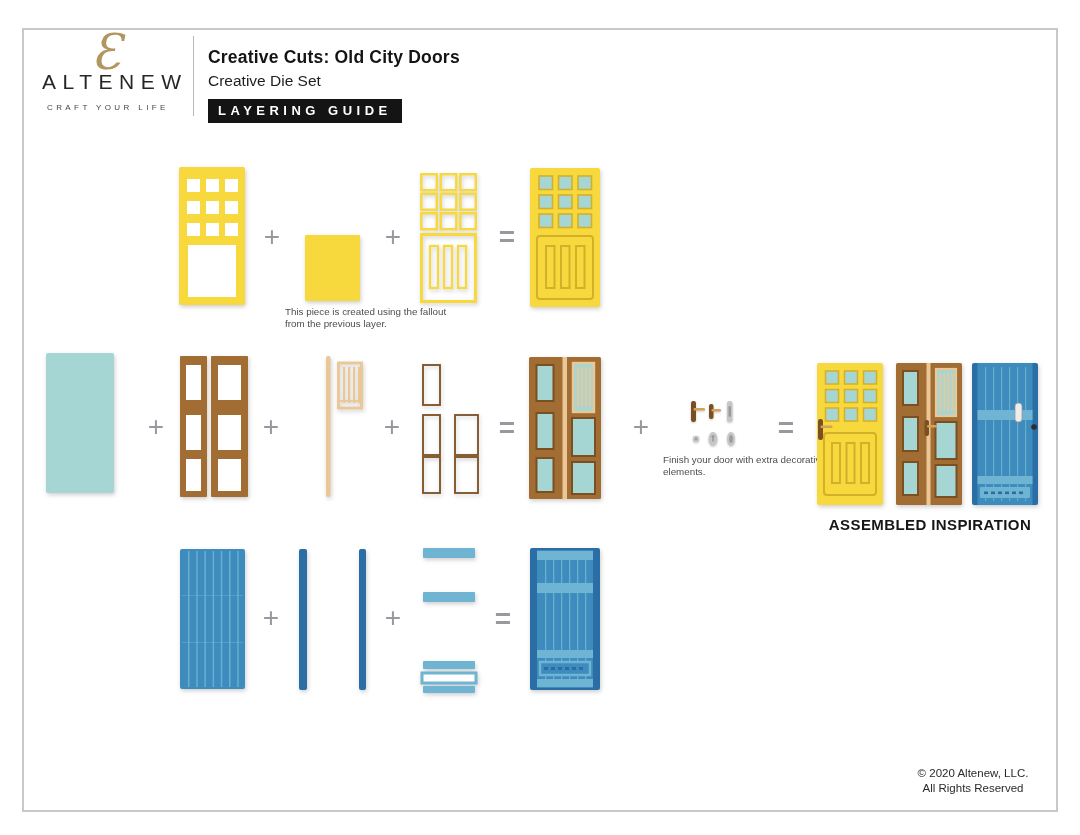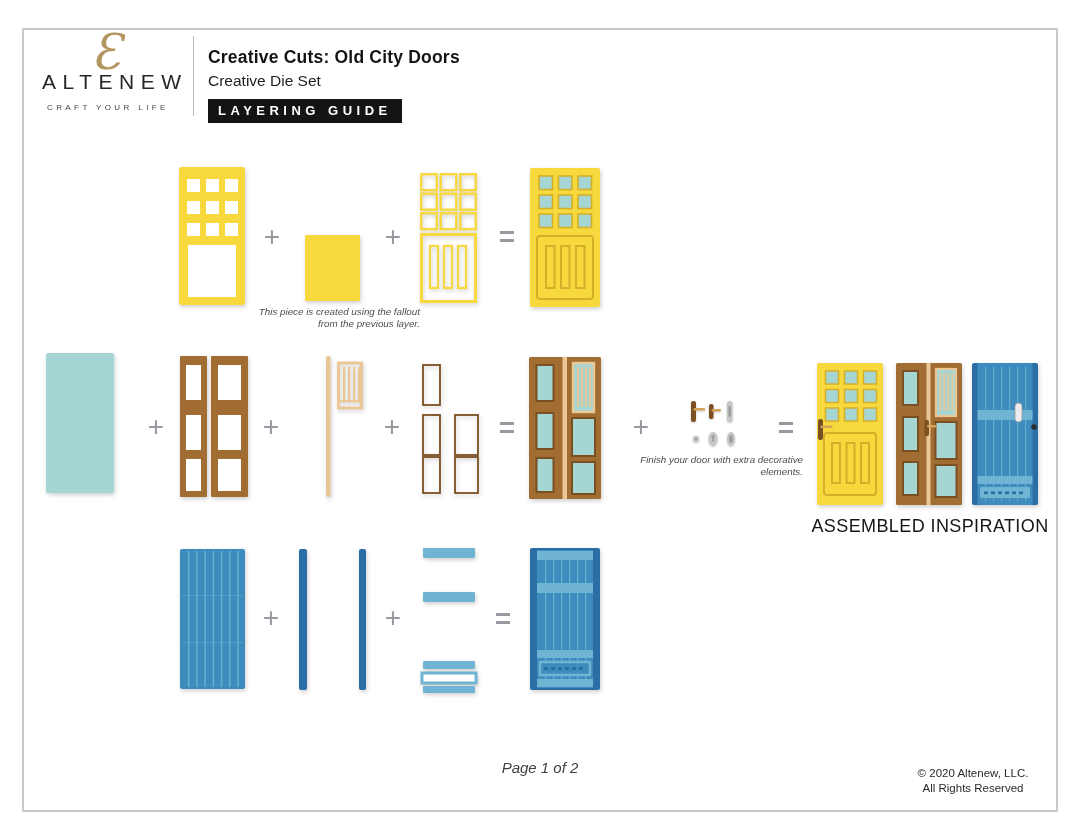--- a/index.html
+++ b/index.html
@@ -20,22 +20,22 @@
   .title-block{position:absolute;left:208px;top:47px;}
   .doc-title{font-size:17.5px;font-weight:700;color:#141414;letter-spacing:.2px;}
   .doc-subtitle{font-size:15.5px;margin-top:4px;color:#1e1e1e;}
   .badge{display:inline-block;margin-top:9px;background:var(--c-badge_black,#141414);color:#fff;
          font-size:13px;font-weight:700;letter-spacing:4.5px;padding:4px 10px 5px 10px;white-space:nowrap;}
 
   
   .op{position:absolute;width:34px;text-align:center;color:var(--c-operator_gray,#97999e);
       font-size:28px;font-weight:400;line-height:32px;}
   .op.eq{font-weight:600;}
-  .caption{position:absolute;font-style:italic;font-size:9.8px;line-height:1.25;color:#4d4d4d;text-align:right;}
-  .section-label{position:absolute;font-size:18px;font-weight:400;letter-spacing:.4px;color:#161616;text-align:center;}
+  .caption{position:absolute;font-size:9.8px;line-height:1.25;color:#4d4d4d;text-align:left;margin-left:30px;}
+  .section-label{position:absolute;font-size:15px;font-weight:700;letter-spacing:.4px;color:#161616;text-align:center;}
 
   
   .teal-rect{background:var(--c-teal,#a6d6d4);border-radius:2px;}
   .yellow-rect{background:var(--c-yellow,#f7d93d);border-radius:1px;}
   .dark-strip{background:var(--c-blue_dark,#2b6ea6);border-radius:2px;}
 
   
   .f-yellow{fill:var(--c-yellow,#f7d93d);} .f-teal{fill:var(--c-teal,#a6d6d4);}
   .f-brown{fill:var(--c-brown,#a26d33);} .f-browndk{fill:var(--c-brown_dark,#7a4f22);}
   .f-tan{fill:var(--c-tan,#eac795);} .f-brass{fill:var(--c-brass,#d3a358);}
@@ -345,19 +345,18 @@
         <rect x="28" y="119" width="4" height="3"></rect>
           <rect x="35" y="119" width="4" height="3"></rect>
         <rect x="42" y="119" width="4" height="3"></rect>
           <rect x="49" y="119" width="4" height="3"></rect>
       </g>
       <rect class="f-blight" x="7" y="131" width="56" height="8"></rect>
     </svg>
   </div>
 
   <div class="footer-center">
-    <div>Page 1 of 2</div>
   </div>
   <div class="footer-right">
     <div>© 2020 Altenew, LLC.</div>
     <div>All Rights Reserved</div>
   </div>
 </div>
 
 </body></html>

